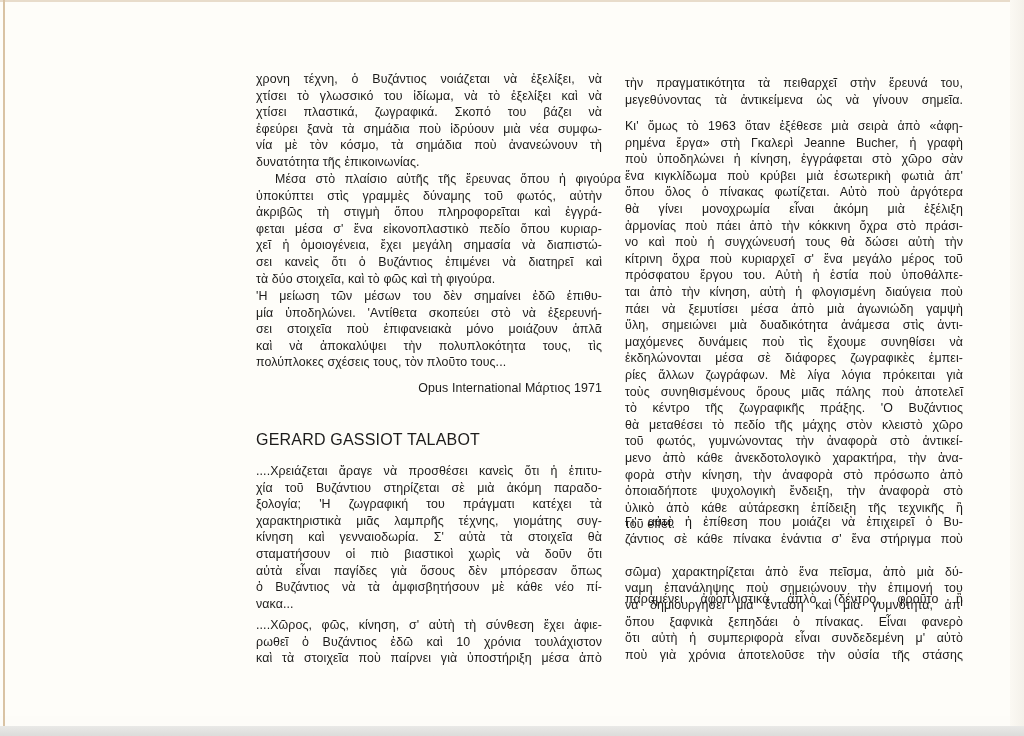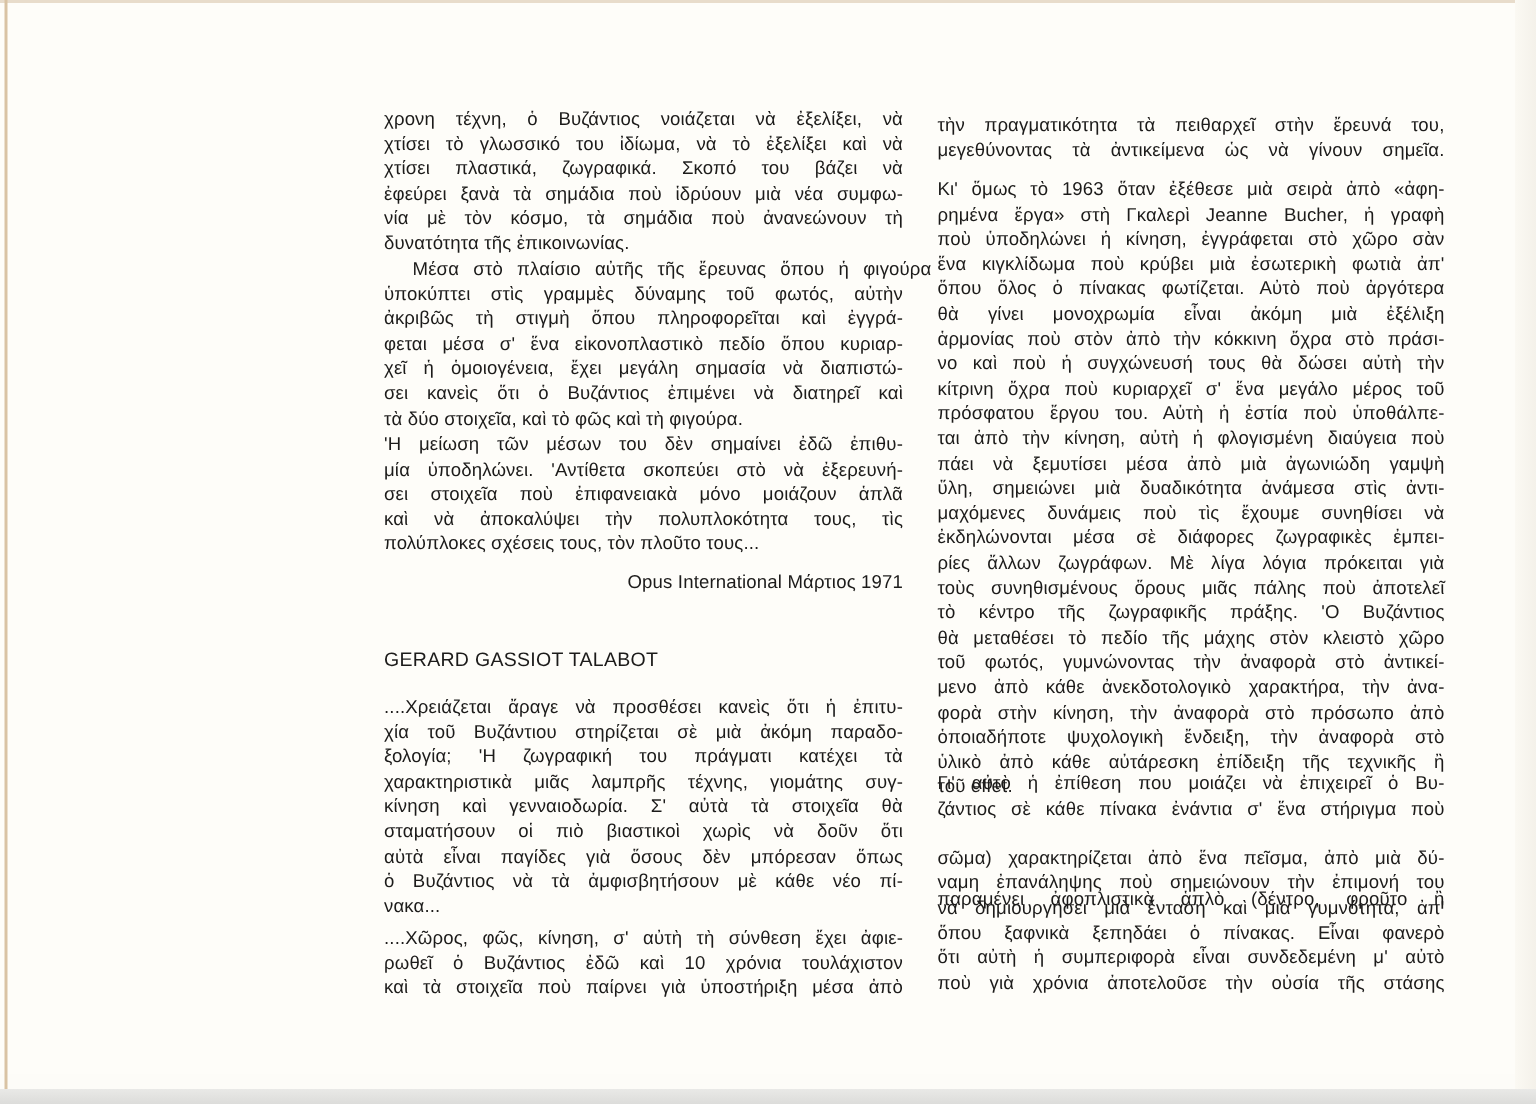--- a/index.html
+++ b/index.html
@@ -65,21 +65,21 @@
     text-align: left;
     text-align-last: left;
   }
   .line.right {
     text-align: center;
     text-align-last: right;
   }
   .heading {
     position: absolute;
     left: 0;
-    font-size: 13px;
+    font-size: 16px;
     line-height: 17px;
     letter-spacing: 0.2px;
     white-space: nowrap;
   }
 </style>
 </head>
 <body>
 
 <div class="page">
   <div class="edge-top"></div>
@@ -123,21 +123,21 @@
     </div>
   <div class="column col-right" id="col-right">
       <div class="line" style="top: 75px;">τὴν πραγματικότητα τὰ πειθαρχεῖ στὴν ἔρευνά του,</div>
       <div class="line" style="top: 91.6px;">μεγεθύνοντας τὰ ἀντικείμενα ὡς νὰ γίνουν σημεῖα.</div>
       <div class="line" style="top: 118px;">Κι' ὅμως τὸ 1963 ὅταν ἐξέθεσε μιὰ σειρὰ ἀπὸ «ἀφη-</div>
       <div class="line" style="top: 134.6px;">ρημένα ἔργα» στὴ Γκαλερὶ Jeanne Bucher, ἡ γραφὴ</div>
       <div class="line" style="top: 151.2px;">ποὺ ὑποδηλώνει ἡ κίνηση, ἐγγράφεται στὸ χῶρο σὰν</div>
       <div class="line" style="top: 167.8px;">ἕνα κιγκλίδωμα ποὺ κρύβει μιὰ ἐσωτερικὴ φωτιὰ ἀπ'</div>
       <div class="line" style="top: 184.4px;">ὅπου ὅλος ὁ πίνακας φωτίζεται. Αὐτὸ ποὺ ἀργότερα</div>
       <div class="line" style="top: 201px;">θὰ γίνει μονοχρωμία εἶναι ἀκόμη μιὰ ἐξέλιξη</div>
-      <div class="line" style="top: 217.6px;">ἁρμονίας ποὺ στὸν ἀπὸ τὴν κόκκινη ὄχρα στὸ πράσι-</div>
+      <div class="line" style="top: 217.6px;">ἁρμονίας ποὺ πάει ἀπὸ τὴν κόκκινη ὄχρα στὸ πράσι-</div>
       <div class="line" style="top: 234.2px;">νο καὶ ποὺ ἡ συγχώνευσή τους θὰ δώσει αὐτὴ τὴν</div>
       <div class="line" style="top: 250.8px;">κίτρινη ὄχρα ποὺ κυριαρχεῖ σ' ἕνα μεγάλο μέρος τοῦ</div>
       <div class="line" style="top: 267.4px;">πρόσφατου ἔργου του. Αὐτὴ ἡ ἑστία ποὺ ὑποθάλπε-</div>
       <div class="line" style="top: 284px;">ται ἀπὸ τὴν κίνηση, αὐτὴ ἡ φλογισμένη διαύγεια ποὺ</div>
       <div class="line" style="top: 300.6px;">πάει νὰ ξεμυτίσει μέσα ἀπὸ μιὰ ἀγωνιώδη γαμψὴ</div>
       <div class="line" style="top: 317.2px;">ὕλη, σημειώνει μιὰ δυαδικότητα ἀνάμεσα στὶς ἀντι-</div>
       <div class="line" style="top: 333.8px;">μαχόμενες δυνάμεις ποὺ τὶς ἔχουμε συνηθίσει νὰ</div>
       <div class="line" style="top: 350.4px;">ἐκδηλώνονται μέσα σὲ διάφορες ζωγραφικὲς ἐμπει-</div>
       <div class="line" style="top: 367px;">ρίες ἄλλων ζωγράφων. Μὲ λίγα λόγια πρόκειται γιὰ</div>
       <div class="line" style="top: 383.6px;">τοὺς συνηθισμένους ὅρους μιᾶς πάλης ποὺ ἀποτελεῖ</div>

